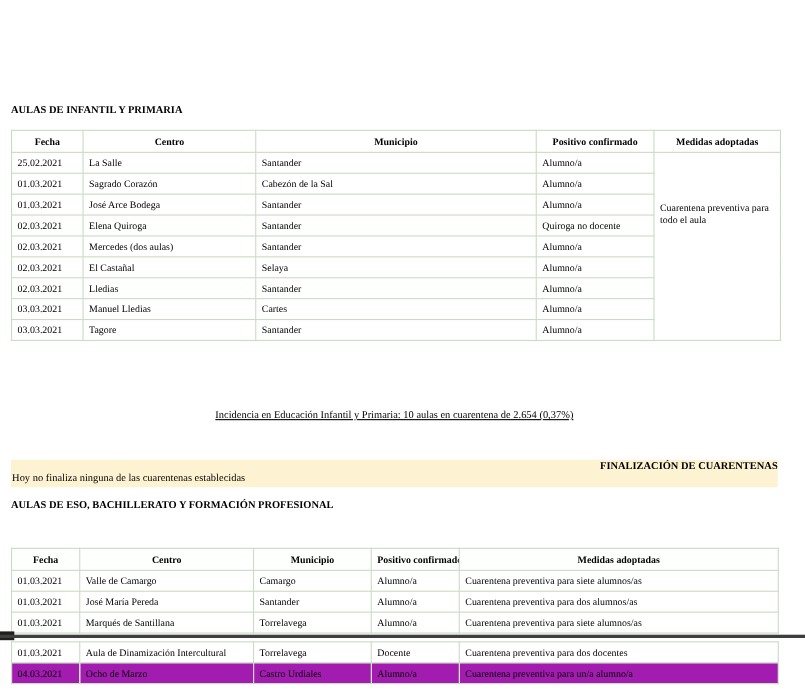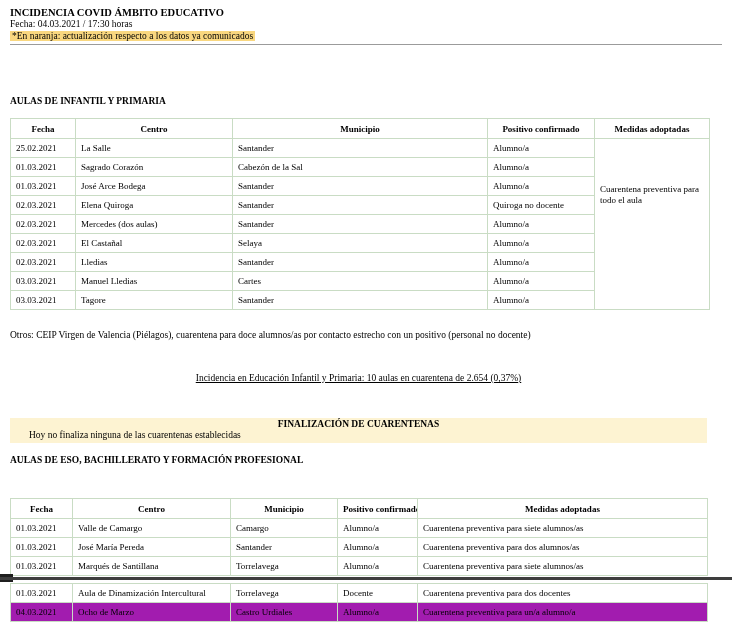--- a/index.html
+++ b/index.html
@@ -24,36 +24,31 @@
   th{font-weight:bold;height:19px}
   td{text-align:left}
   td.merged{vertical-align:top;padding-top:45px;white-space:normal;line-height:11px}
   .hl-row td{background:#a21caf}
 
   .otros{font-size:9.5px;width:712px;white-space:nowrap}
   .incidencia{width:697px;text-align:center;font-size:9.5px;font-weight:normal;
               text-decoration:underline;white-space:nowrap}
 
   .band{width:697px;background:#fdf3d2;font-size:9.5px;padding:1px 0 2px 0}
-  .band-title{text-align:center;font-weight:bold;line-height:11px}
-  .band-body{line-height:11px;padding-left:19px}
+  .band-title{text-align:right;font-weight:bold;line-height:11px}
+  .band-body{line-height:11px;padding-left:1px}
 
   .page-break-nub{left:0;top:574px;width:13px;height:8px;background:#1f1f1f}
   .page-break-line{left:0;top:577px;width:732px;height:3px;background:#3e3e3e}
 </style>
 </head>
 <body>
 
 <div class="page">
 
-  <div class="abs header-block">
-    <div class="doc-title">INCIDENCIA COVID ÁMBITO EDUCATIVO</div>
-    <div class="doc-date">Fecha: 04.03.2021 / 17:30 horas</div>
-    <div class="doc-note"><span class="hl-orange">*En naranja: actualización respecto a los datos ya comunicados</span></div>
-  </div>
 
   <div class="abs section-heading" style="top:96px">AULAS DE INFANTIL Y PRIMARIA</div>
 
   <table class="abs t1" style="top:118px">
     <colgroup>
       <col style="width:65px">
         <col style="width:157px">
         <col style="width:255px">
         <col style="width:107px">
         <col style="width:115px">
@@ -119,21 +114,20 @@
       </tr>
       <tr>
         <td>03.03.2021</td>
         <td>Tagore</td>
         <td>Santander</td>
         <td>Alumno/a</td>
       </tr>
     </tbody>
   </table>
 
-  <div class="abs otros" style="top:330px">Otros: CEIP Virgen de Valencia (Piélagos), cuarentena para doce alumnos/as por contacto estrecho con un positivo (personal no docente)</div>
 
   <div class="abs incidencia" style="top:373px">Incidencia en Educación Infantil y Primaria: 10 aulas en cuarentena de 2.654 (0,37%)</div>
 
   <div class="abs band" style="top:418px">
     <div class="band-title">FINALIZACIÓN DE CUARENTENAS</div>
     <div class="band-body">Hoy no finaliza ninguna de las cuarentenas establecidas</div>
   </div>
 
   <div class="abs section-heading" style="top:455px">AULAS DE ESO, BACHILLERATO Y FORMACIÓN PROFESIONAL</div>
 

